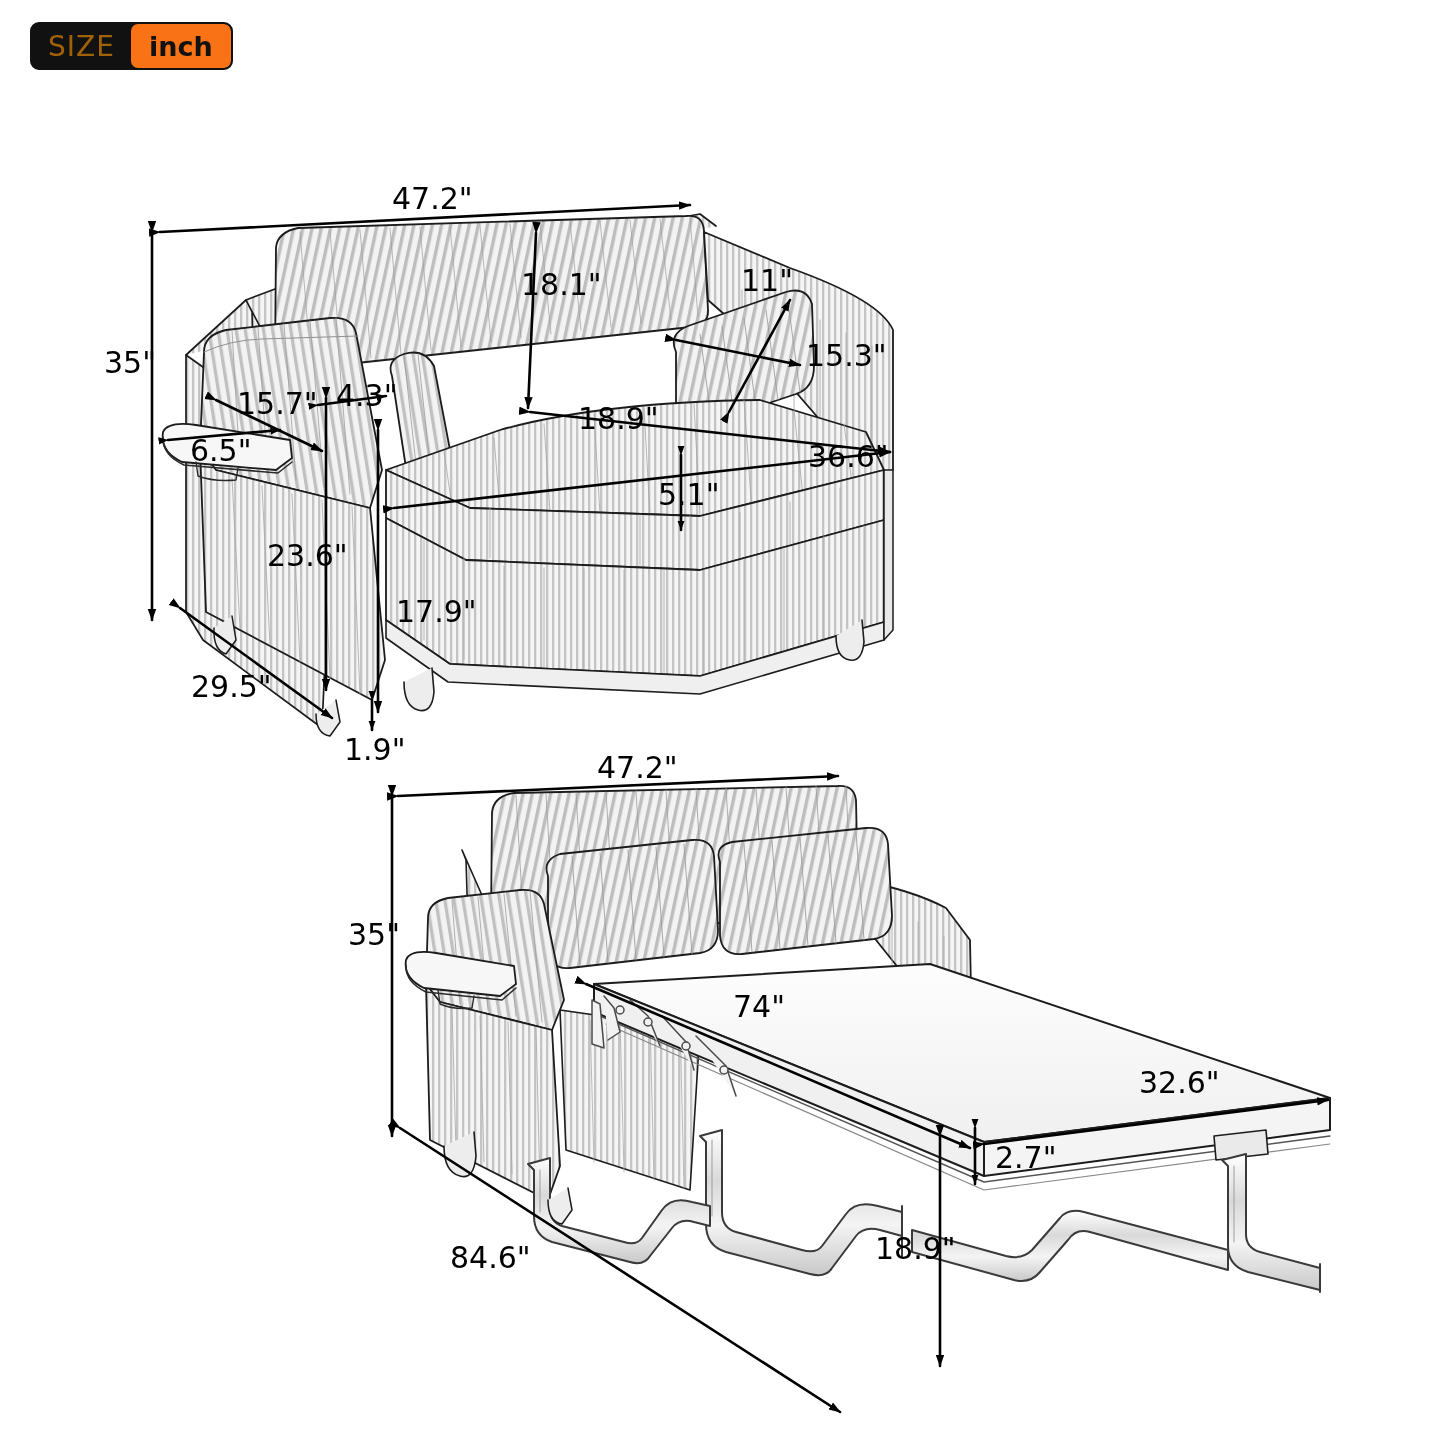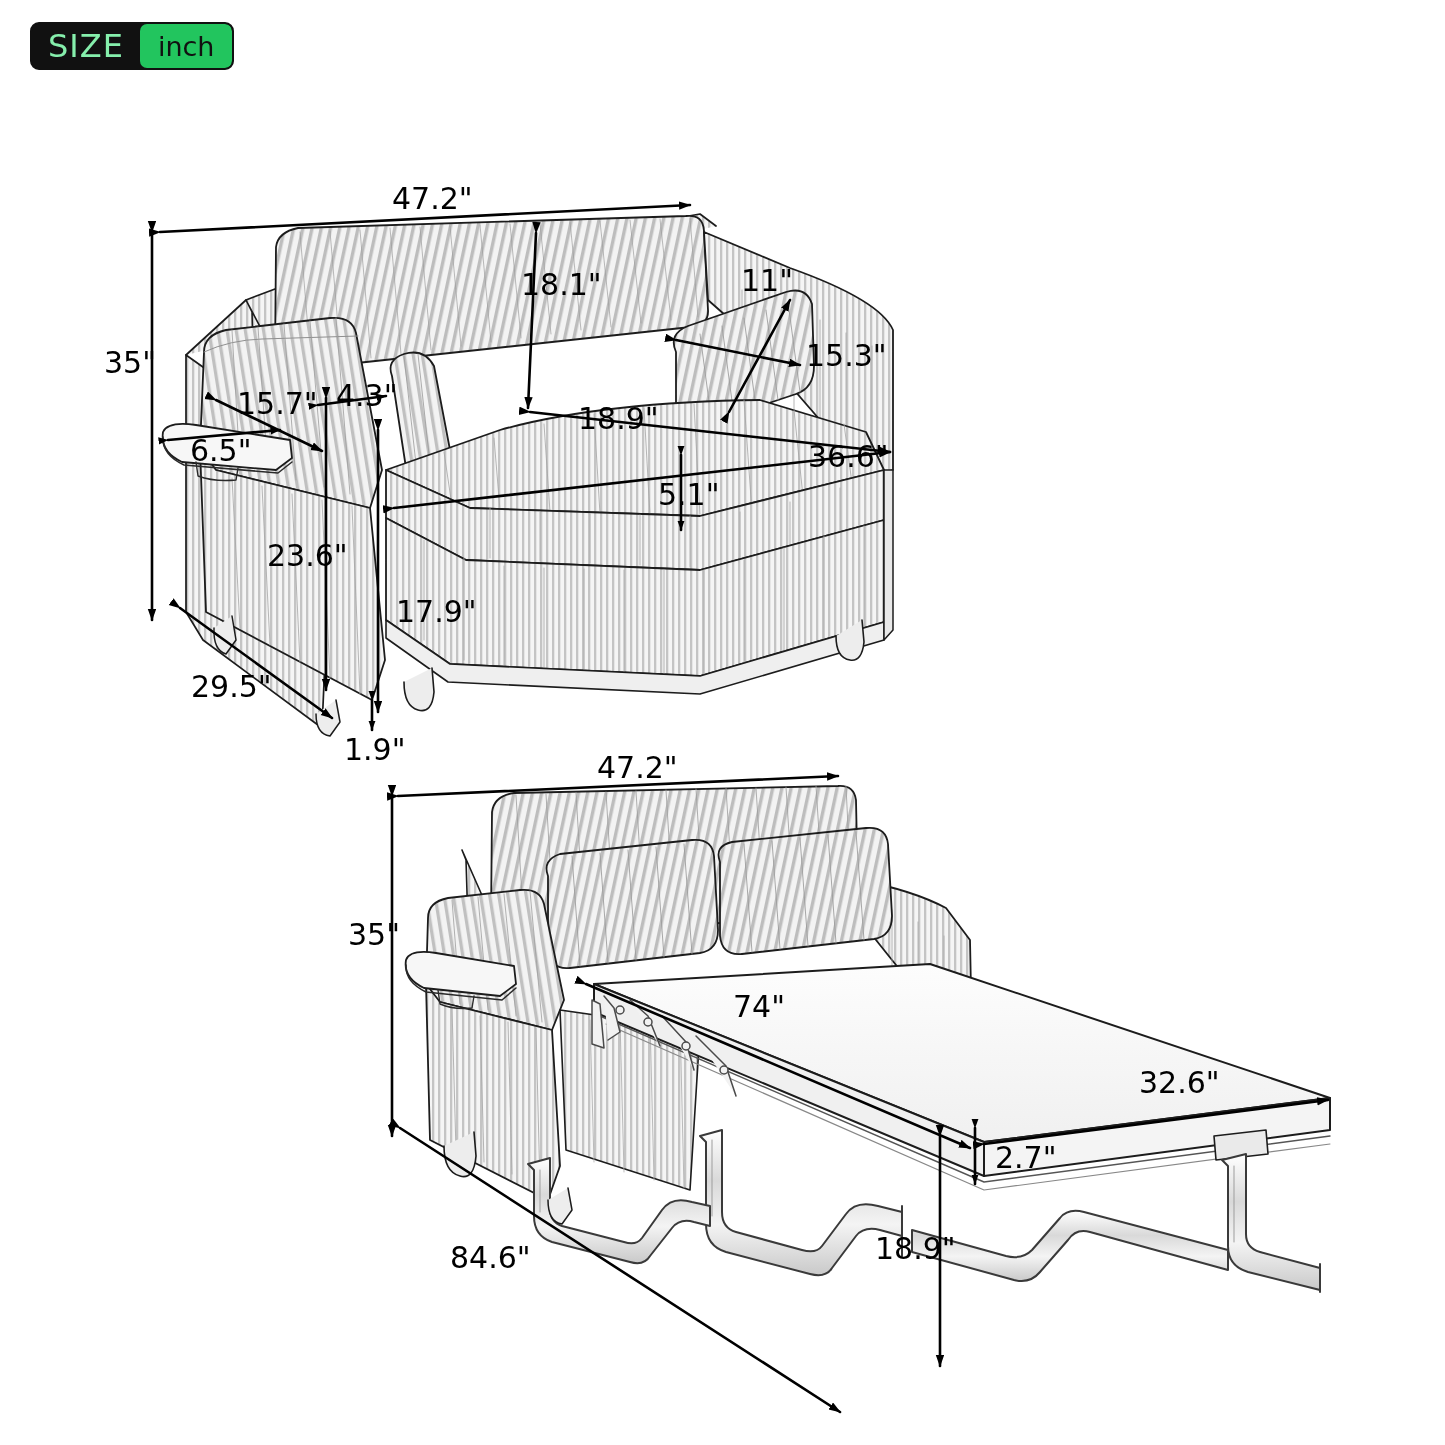--- a/index.html
+++ b/index.html
@@ -5,26 +5,26 @@
   html,body{margin:0;padding:0;background:#ffffff;}
   body{width:1445px;height:1445px;position:relative;overflow:hidden;
        font-family:"DejaVu Sans","Liberation Sans",sans-serif;}
 
   #stage{position:absolute;left:0;top:0;width:1445px;height:1445px;background:#fff;}
 
   
   .badge{position:absolute;left:30px;top:22px;height:48px;display:flex;
          border:2px solid #111;border-radius:9px;overflow:hidden;background:#111;
          box-sizing:border-box;}
-  .badge .b-dark{background:#111;color:#86efac;display:flex;align-items:center;
-        justify-content:center;padding:0 16px;font-size:32px;letter-spacing:1px;
+  .badge .b-dark{background:#111;color:#a16207;display:flex;align-items:center;
+        justify-content:center;padding:0 16px;font-size:28px;letter-spacing:1px;
         font-weight:400;}
-  .badge .b-light{background:#22c55e;color:#111;display:flex;align-items:center;
+  .badge .b-light{background:#f97316;color:#111;display:flex;align-items:center;
         justify-content:center;padding:0 18px;font-size:27px;border-radius:7px;
-        font-weight:400;}
+        font-weight:700;}
 
   
   .dim{position:absolute;font-size:30px;color:#000;white-space:nowrap;
        font-weight:400;letter-spacing:0px;line-height:1;}
 
   svg.layer{position:absolute;left:0;top:0;width:1445px;height:1445px;
             pointer-events:none;}
 </style>
 </head>
 <body>

